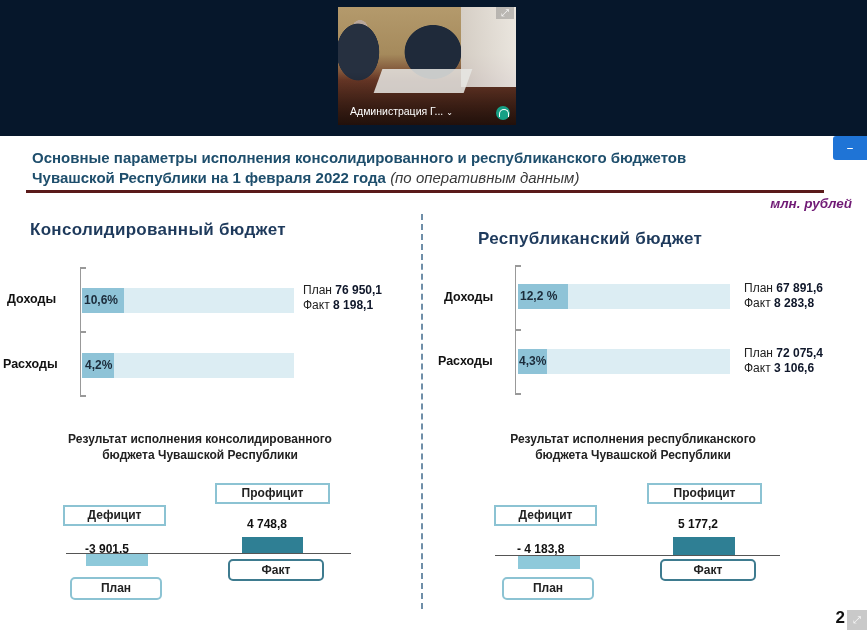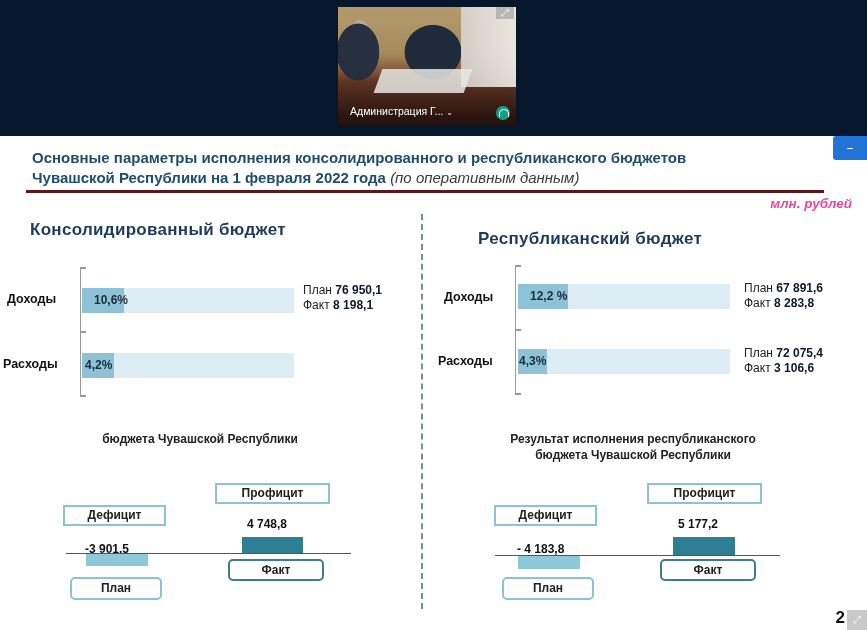--- a/index.html
+++ b/index.html
@@ -23,33 +23,33 @@
     .video-label .chev { font-size: 8px; margin-left: 3px; }
     .audio-icon { position: absolute; right: 6px; bottom: 5px; width: 14px; height: 14px; border-radius: 50%; background: #16a085; }
     .audio-icon::after { content: ""; position: absolute; left: 3px; top: 3px; width: 8px; height: 7px; border: 1.5px solid #fff; border-bottom: none; border-radius: 5px 5px 0 0; }
 
     .slide { position: absolute; left: 0; top: 136px; width: 867px; height: 494px; background: #ffffff; }
     .minimize-button { position: absolute; right: 0; top: 0; width: 34px; height: 24px; background: #1f74d6; border-radius: 3px 0 0 3px; color: #fff; font-size: 14px; line-height: 22px; text-align: center; cursor: pointer; }
 
     .slide-title { position: absolute; left: 32px; top: 12px; width: 780px; color: #1e4e6c; font-family: "Liberation Sans", sans-serif; font-weight: bold; font-size: 15px; line-height: 20px; }
     .slide-title .note { font-weight: normal; font-style: italic; color: #3a3a3a; }
     .title-rule { position: absolute; left: 26px; top: 54px; width: 798px; height: 3px; background: #5a1a1a; }
-    .units { position: absolute; right: 15px; top: 60px; font-family: "Liberation Sans", sans-serif; font-weight: bold; font-style: italic; font-size: 13.5px; color: #ec4899; }
+    .units { position: absolute; right: 15px; top: 60px; font-family: "Liberation Sans", sans-serif; font-weight: bold; font-style: italic; font-size: 13.5px; color: #701a75; }
 
     .divider { position: absolute; left: 421px; top: 78px; width: 0; height: 395px; border-left: 2px dashed #6f8ea8; }
 
     .section-title { position: absolute; font-family: "Liberation Sans", sans-serif; font-weight: bold; font-size: 17px; color: #1e3a5c; letter-spacing: 0.3px; }
 
     .axis { position: absolute; width: 8px; border-left: 1.5px solid #999; }
     .axis .tick { position: absolute; left: -1px; width: 6px; height: 1.5px; background: #999; }
 
     .row-label { position: absolute; font-family: "Liberation Sans", sans-serif; font-weight: bold; font-size: 12.5px; color: #111; }
     .bar-track { position: absolute; height: 25px; background: #dcedf3; }
     .bar-fill { position: absolute; left: 0; top: 0; height: 25px; background: #8ec3d7; }
-    .bar-label { position: absolute; left: 12px; top: 0; line-height: 25px; font-family: "Liberation Sans", sans-serif; font-weight: bold; font-size: 12px; color: #1b2b3a; white-space: nowrap; }
+    .bar-label { position: absolute; left: 2px; top: 0; line-height: 25px; font-family: "Liberation Sans", sans-serif; font-weight: bold; font-size: 12px; color: #1b2b3a; white-space: nowrap; }
     .bar-values { position: absolute; font-family: "Liberation Sans", sans-serif; font-size: 12px; color: #222; line-height: 15px; }
     .bar-values b { font-weight: bold; color: #0f172a; text-align: center; }
 
     .result-title { position: absolute; text-align: center; font-family: "Liberation Sans", sans-serif; font-weight: bold; font-size: 12px; color: #222; line-height: 16px; }
     .tag-box { position: absolute; border: 2px solid #8cc3d3; background: #fff; text-align: center; font-family: "Liberation Sans", sans-serif; font-weight: bold; font-size: 12px; color: #222; }
     .tag-box.rounded { border-radius: 5px; }
     .tag-box.dark { border-color: #3e7b8f; }
     .baseline { position: absolute; height: 1px; background: #555; }
     .res-bar { position: absolute; }
     .res-value { position: absolute; font-family: "Liberation Sans", sans-serif; font-weight: bold; font-size: 12px; color: #111; }
@@ -103,20 +103,21 @@
     <div><span>Факт</span> <b>8 198,1</b></div>
   </div>
 
   <div class="row-label" style="left:3px; top:221px;">Расходы</div>
   <div class="bar-track" style="left:82px; top:217px; width:212px;text-align:right;">
     <div class="bar-fill" style="width:32px;"></div>
     <div class="bar-label" style="left:3px;">4,2%</div>
   </div>
 
   <div class="result-title" style="left:30px; top:295px; width:340px;">
+    <div>Результат исполнения консолидированного</div>
     <div>бюджета Чувашской Республики</div>
   </div>
   <div class="tag-box" style="left:215px; top:347px; width:115px; height:21px; line-height:17px;">Профицит</div>
   <div class="tag-box" style="left:63px; top:369px; width:103px; height:21px; line-height:17px;">Дефицит</div>
   <div class="res-value" style="left:247px; top:381px;">4 748,8</div>
   <div class="res-value" style="left:85px; top:406px;">-3 901,5</div>
   <div class="res-bar" style="left:242px; top:401px; width:61px; height:16px; background:#2f7f94;"></div>
   <div class="baseline" style="left:66px; top:417px; width:285px;"></div>
   <div class="res-bar" style="left:86px; top:418px; width:62px; height:12px; background:#8ec9da;"></div>
   <div class="tag-box rounded dark" style="left:228px; top:423px; width:96px; height:22px; line-height:18px;">Факт</div>

